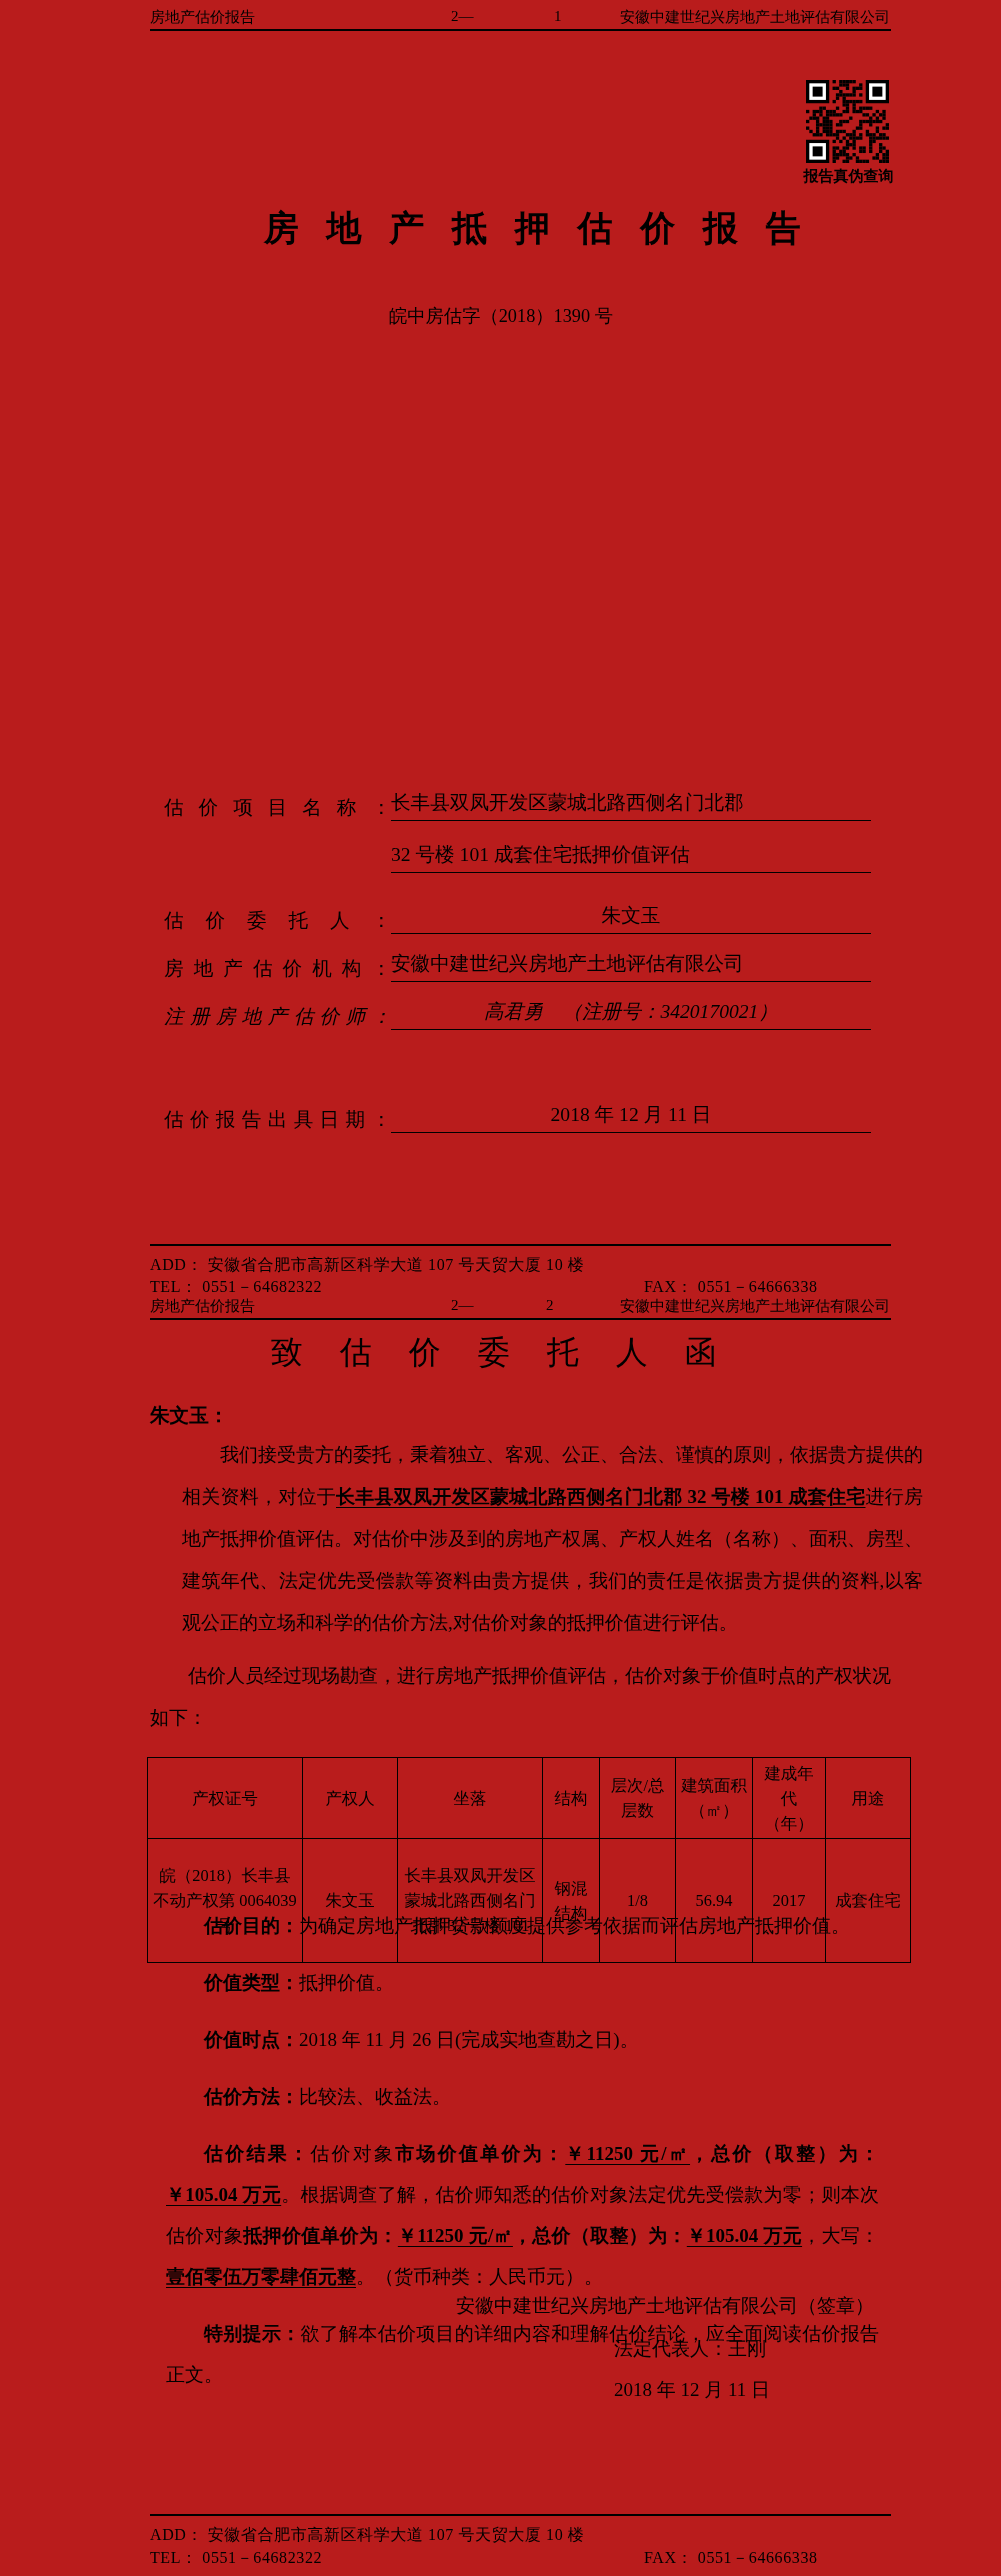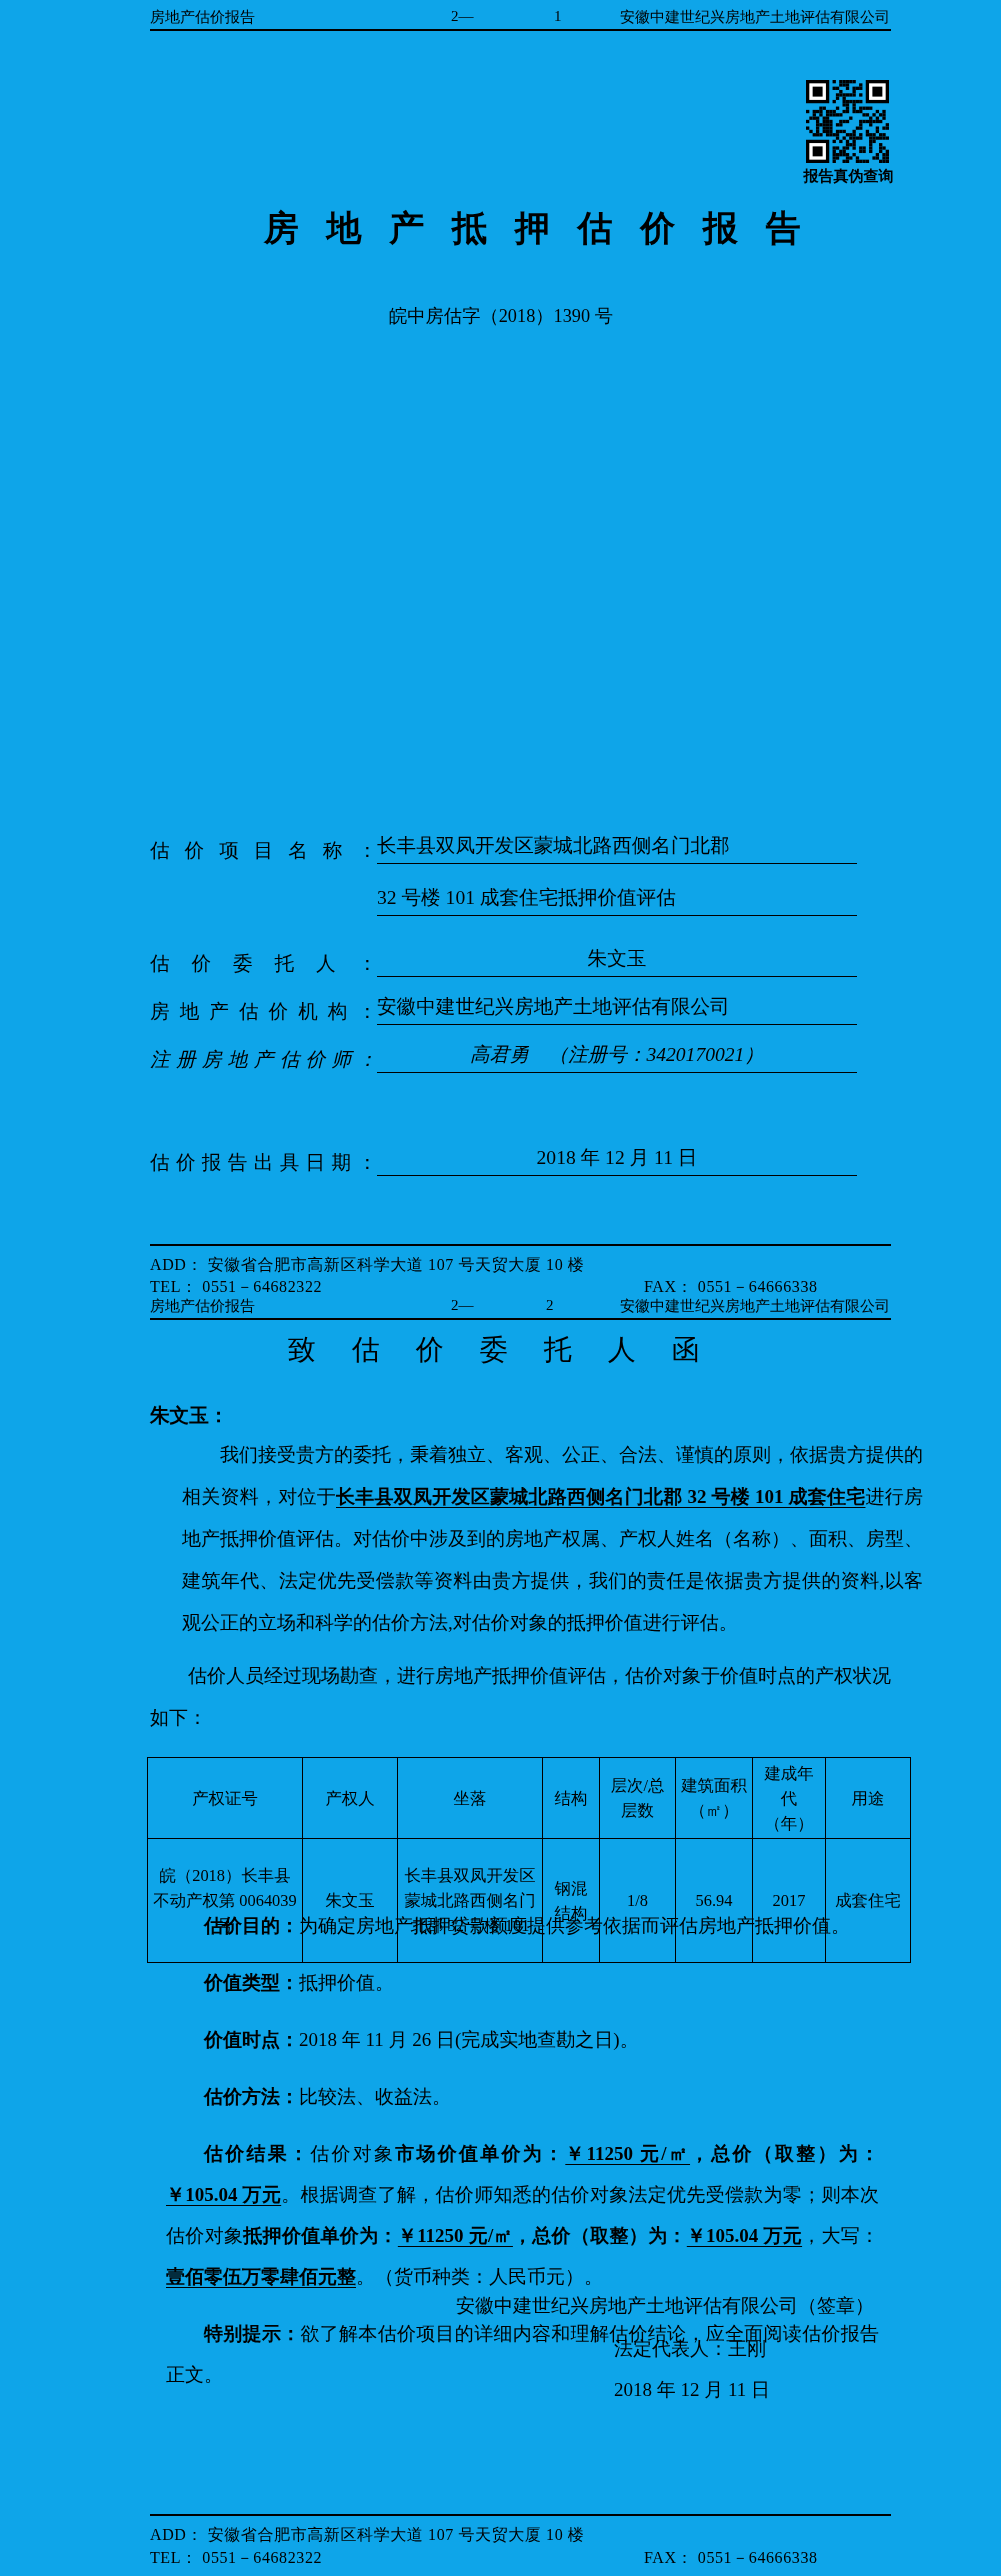--- a/index.html
+++ b/index.html
@@ -1,28 +1,28 @@
 <!DOCTYPE html>
 <html style="font-size:10px"><head>
 <meta charset="utf-8">
 <style>
   html,body{margin:0;padding:0;background:#fff;}
-  #canvas{position:relative;width:1002px;height:2576px;background:#0ea5e9;overflow:hidden;
+  #canvas{position:relative;width:1002px;height:2576px;background:#b91c1c;overflow:hidden;
           font-family:"Liberation Serif","DejaVu Serif",serif;color:#000;}
   .abs{position:absolute;}
   .hdr{font-size:15px;white-space:nowrap;}
   .rule{height:1.9px;background:#000;}
   .doc-title{width:100%;text-align:center;font-size:35px;font-weight:bold;letter-spacing:9.5px;white-space:nowrap;}
   .doc-sub{width:100%;text-align:center;font-size:18.3px;}
-  .frow{left:150px;width:710px;font-size:19.6px;white-space:nowrap;margin-top:43px;}
+  .frow{left:164px;width:710px;font-size:19.6px;white-space:nowrap;}
   .flabel{display:inline-block;width:227px;text-align:justify;text-align-last:justify;vertical-align:bottom;}
   .fvalue{display:inline-block;width:480px;border-bottom:1.3px solid #000;padding-bottom:3.8px;vertical-align:bottom;white-space:nowrap;}
   .fvalue.center{text-align:center;}
   .foot{font-size:16px;white-space:nowrap;letter-spacing:0.6px;}
-  .letter-title{width:100%;text-align:center;font-size:28px;letter-spacing:14.5px;white-space:nowrap;}
+  .letter-title{width:100%;text-align:center;font-size:32px;letter-spacing:14.5px;white-space:nowrap;}
   .salutation{font-size:19.6px;font-weight:bold;}
   .para{width:741px;font-size:19px;line-height:42px;text-align:justify;text-indent:38px;}
   .infoblock{width:745px;font-size:19px;line-height:41px;text-align:justify;}
   .infoblock p{margin:16px;text-indent:38px;}
   .b{font-weight:bold;}
   .bu{font-weight:bold;text-decoration:underline;text-underline-offset:4.4px;}
   table.prop{border-collapse:collapse;table-layout:fixed;width:762px;font-size:16.4px;}
   table.prop th,table.prop td{border:1.3px solid #000;text-align:center;vertical-align:middle;
         font-weight:normal;padding:2.5px 3.8px;word-break:break-all;line-height:25px;}
   .sig{font-size:19px;white-space:nowrap;}

